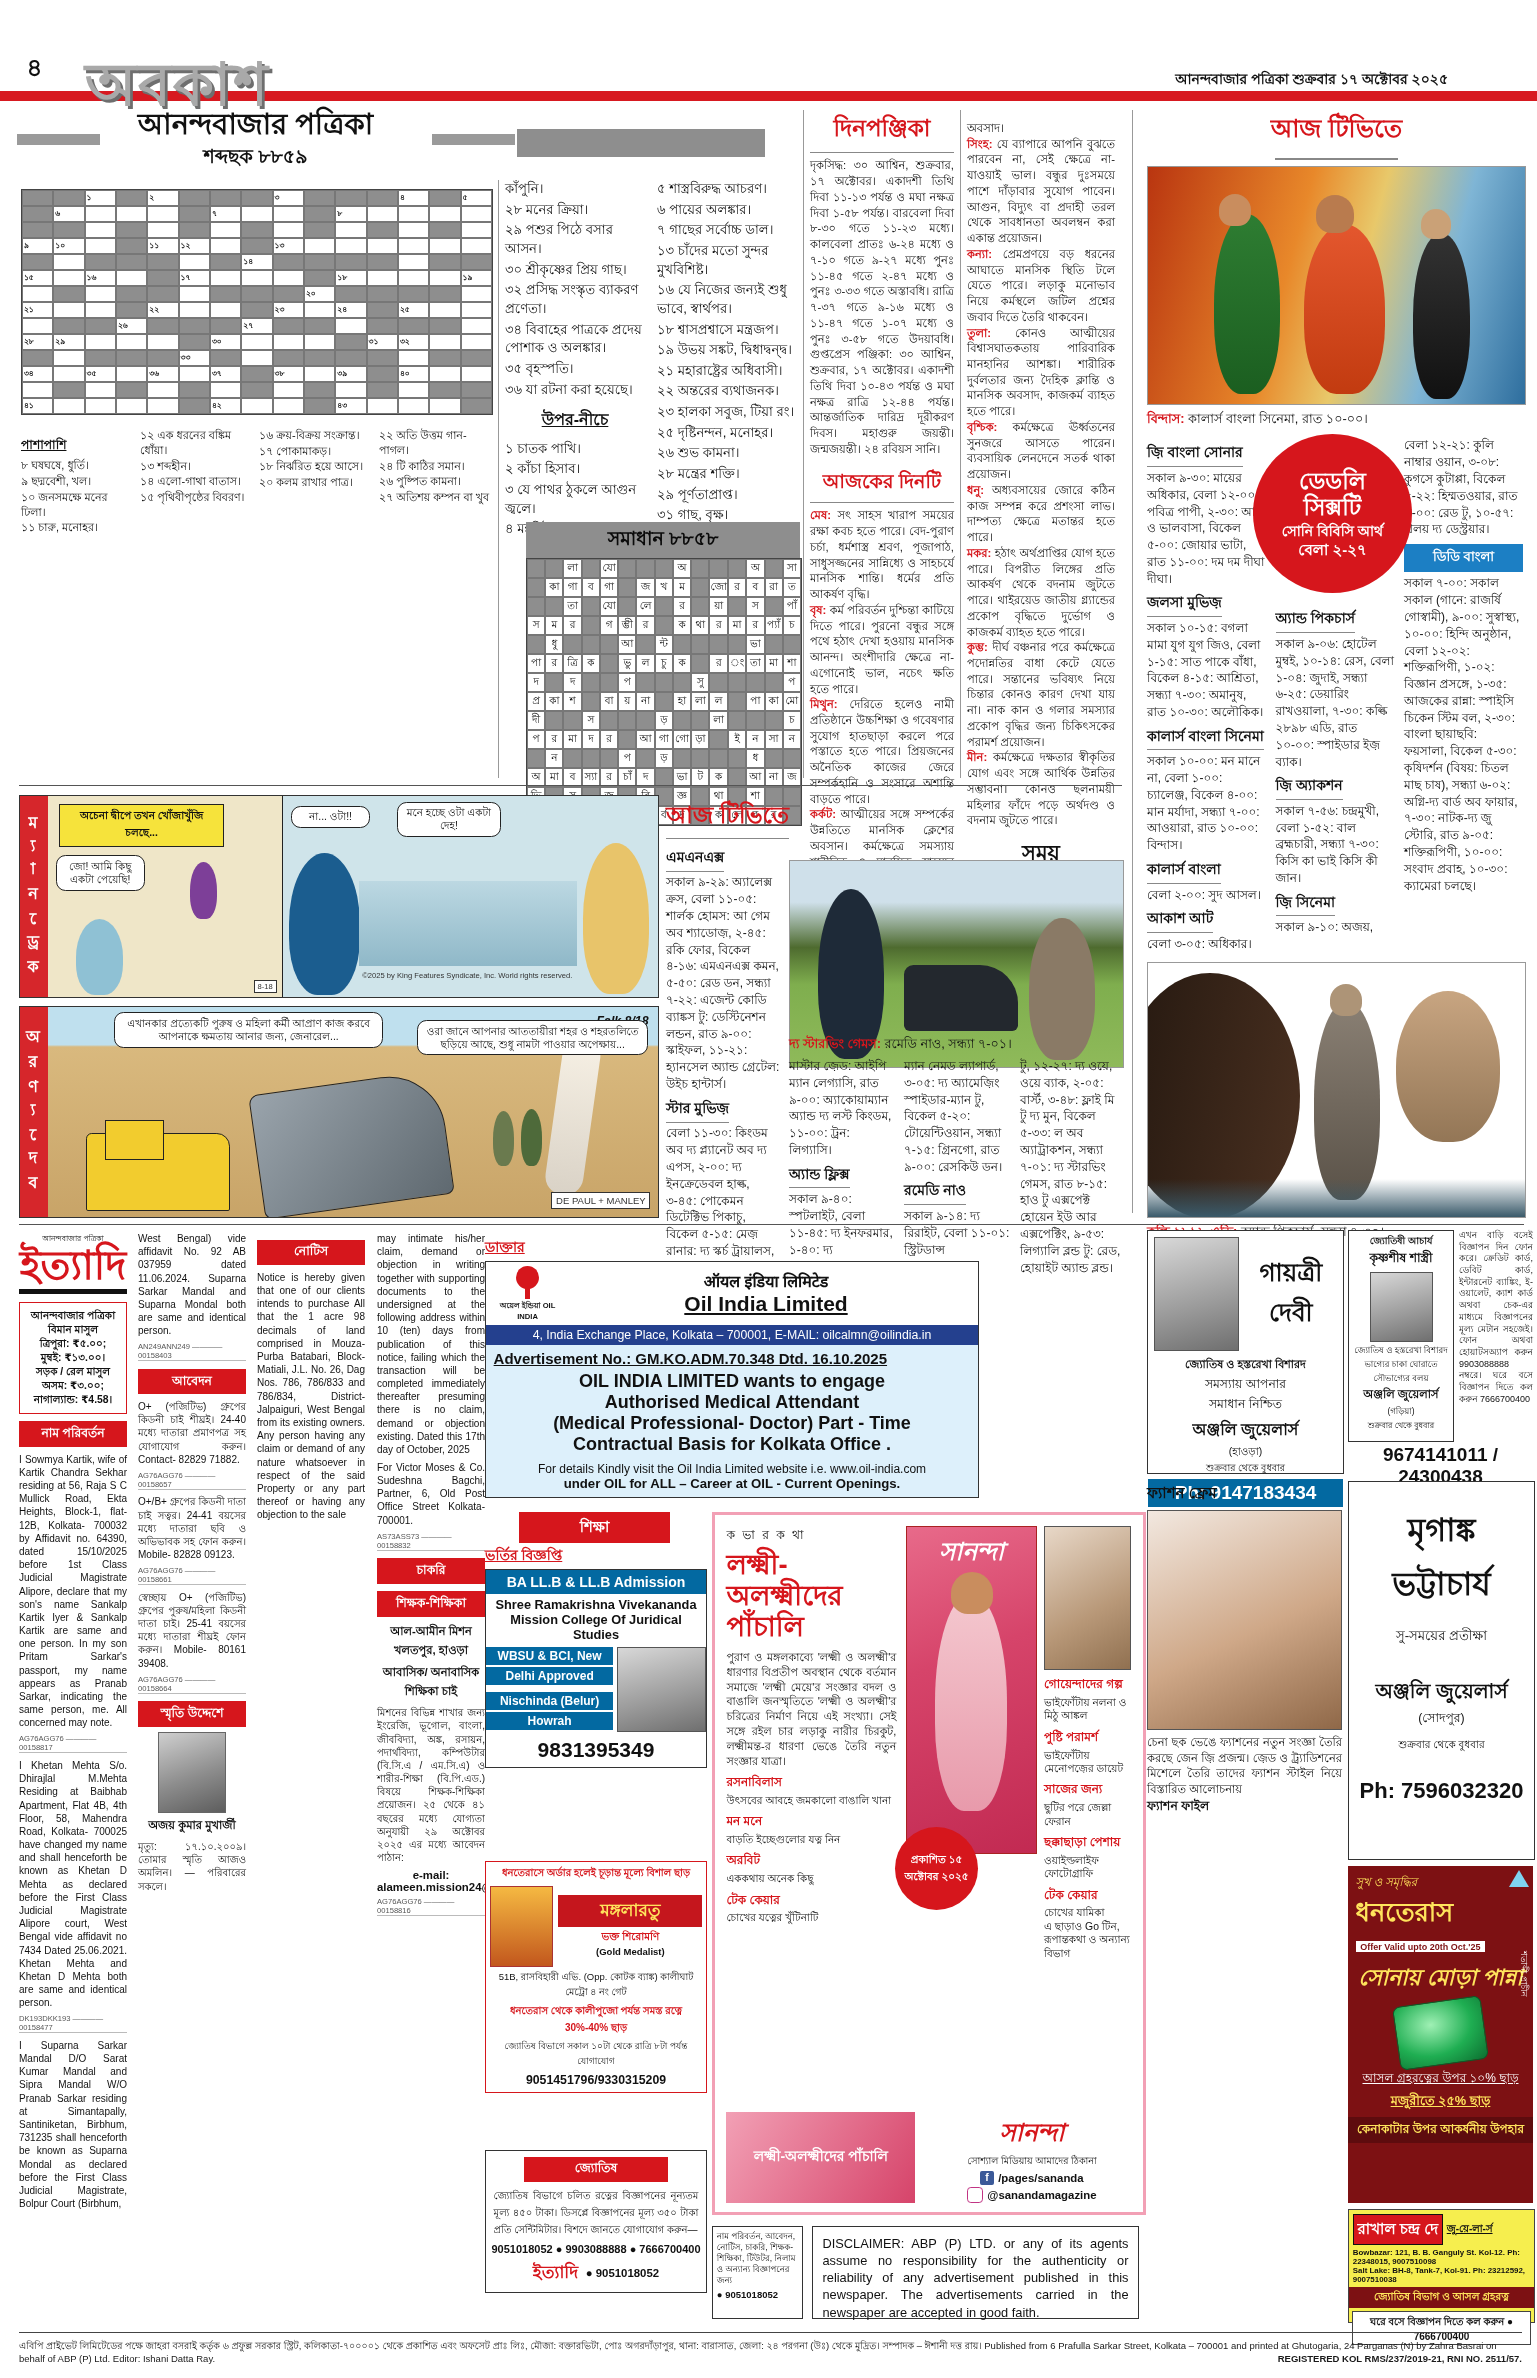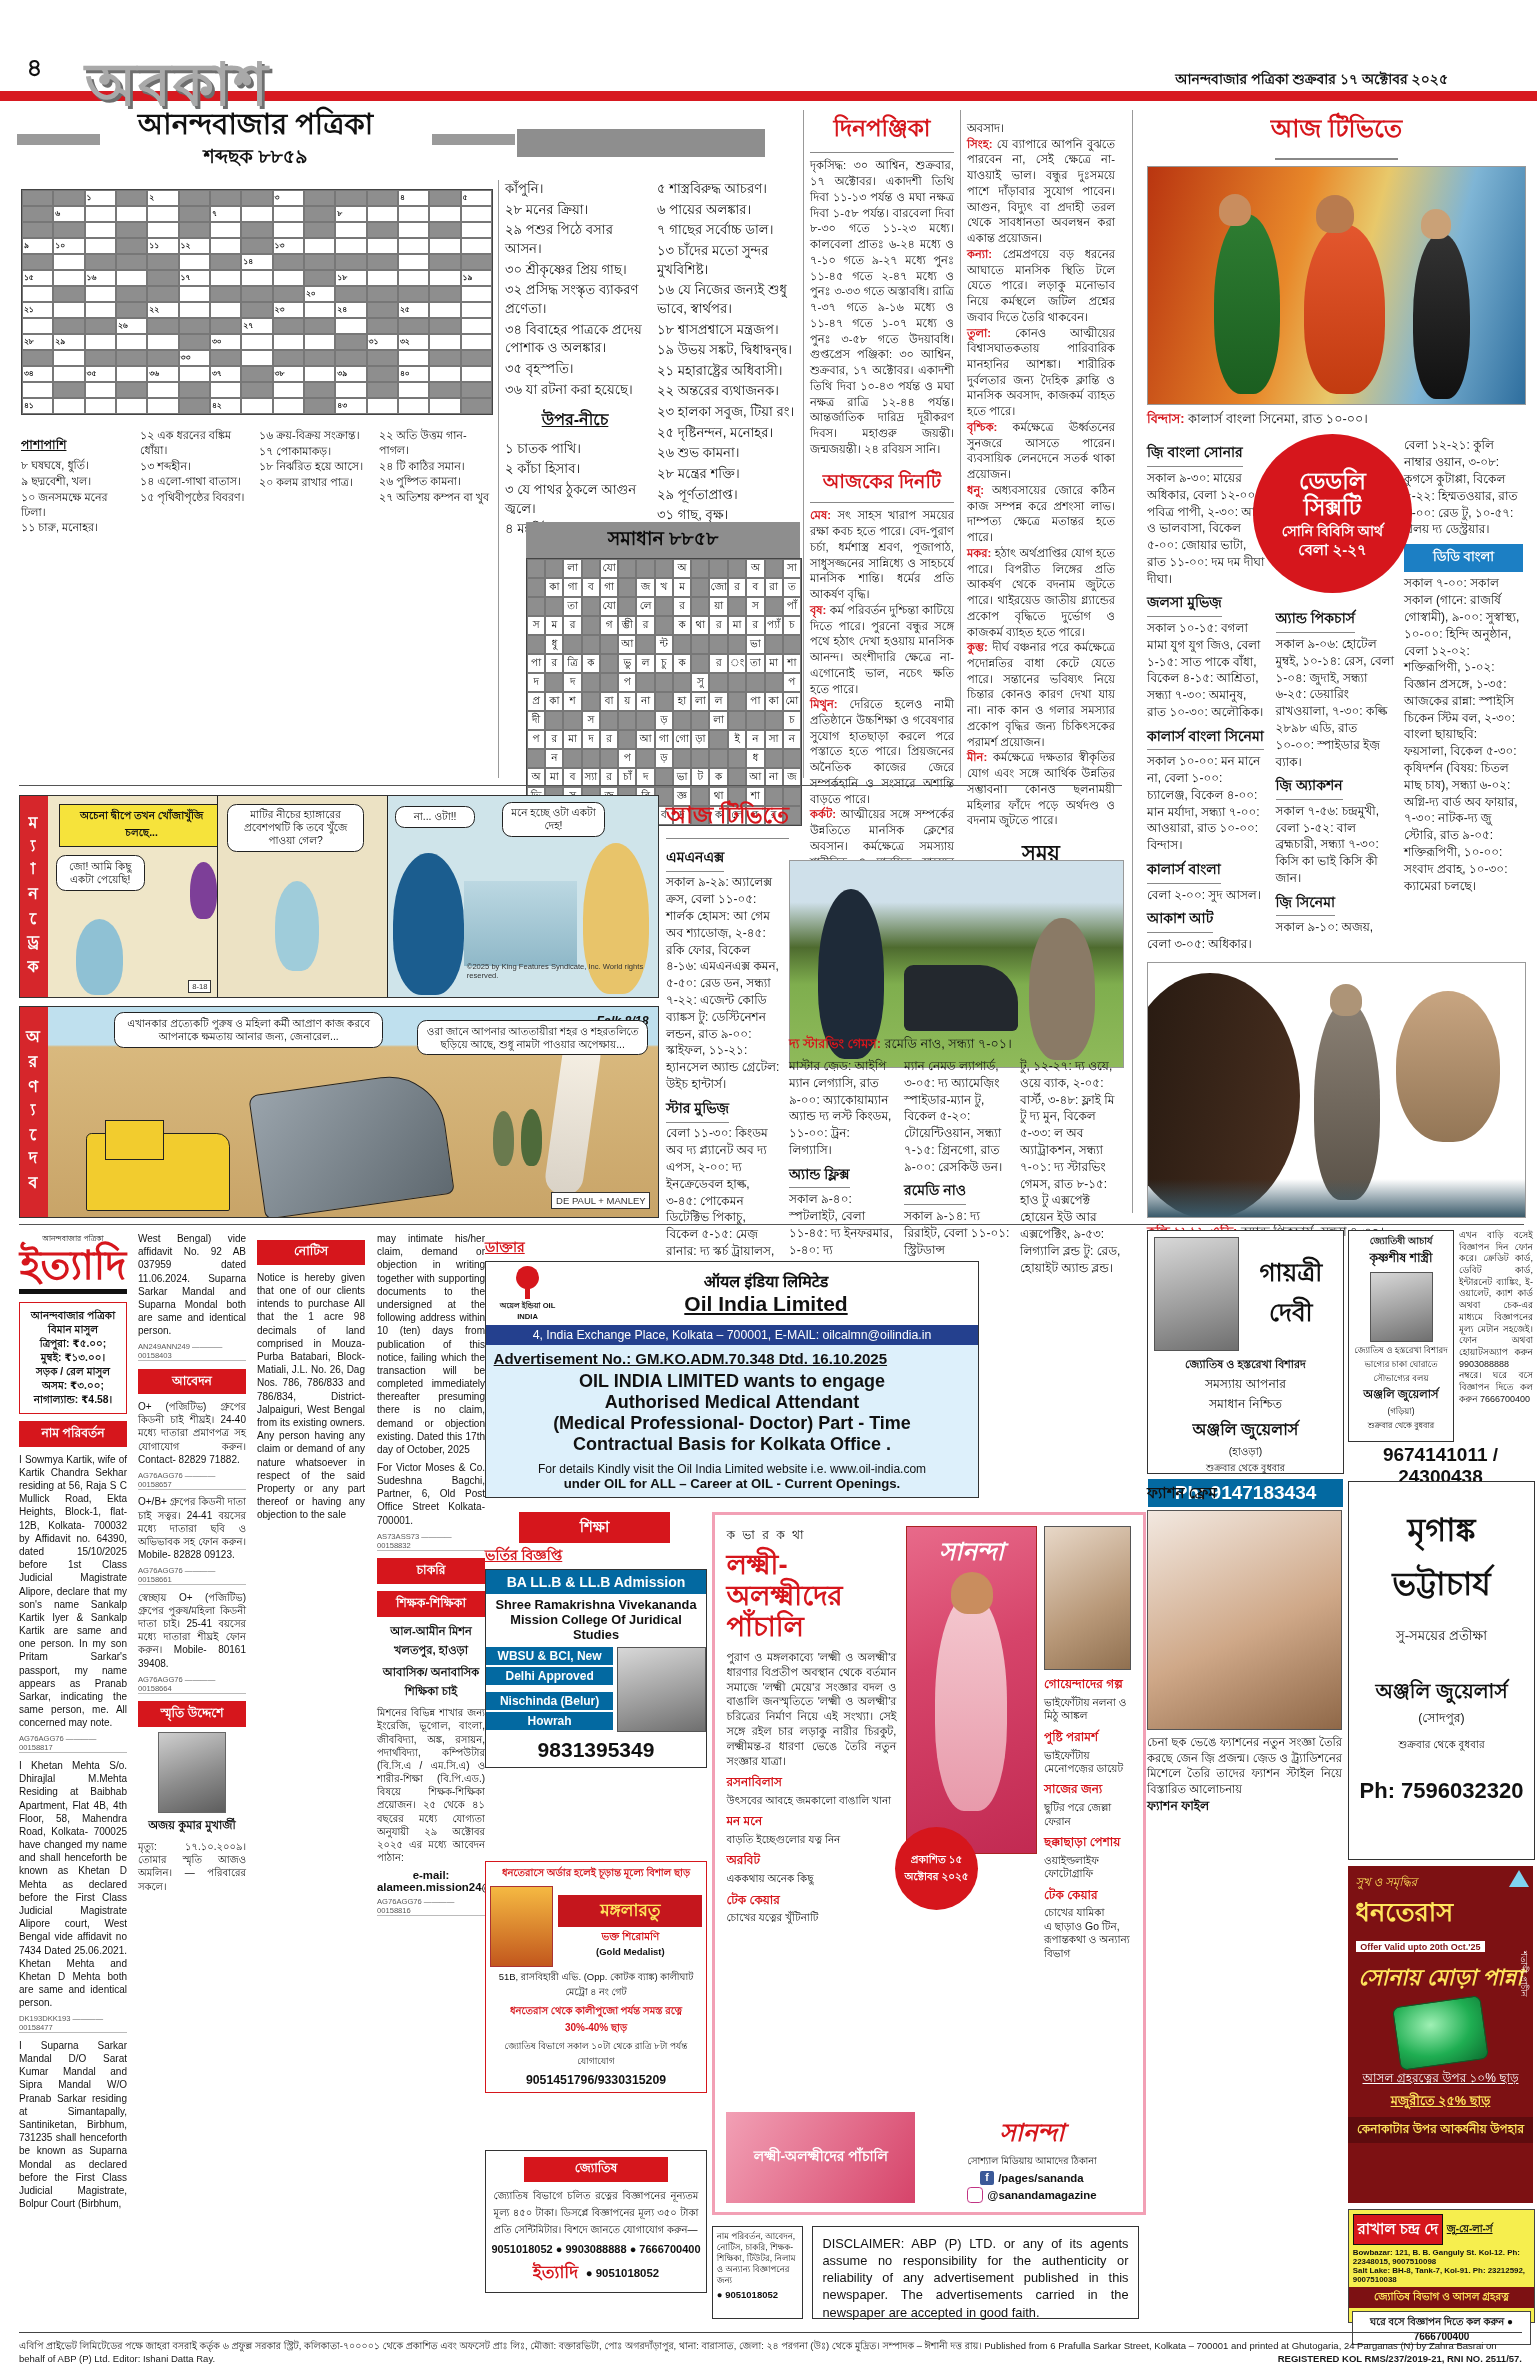--- a/index.html
+++ b/index.html
@@ -749,24 +749,20 @@
   <div class="abs" style="left:19px;top:795px;width:640px;">
     <div class="strip" style="height:201px;">
       <div class="strip-label">ম্যানড্রেক</div>
       <div class="panel" style="background:#efe6c8;border-left:none;">
         <div class="ycap" style="left:11.4px;top:7.6px;width:151px;">অচেনা দ্বীপে তখন খোঁজাখুঁজি চলছে...</div>
         <div class="bubble" style="left:7.6px;top:59px;width:76px;">জো! আমি কিছু একটা পেয়েছি!</div>
         <div class="fig" style="left:28px;top:123px;width:47px;height:76px;background:#8fc1d4;"></div>
         <div class="fig" style="left:142px;top:66px;width:26.5px;height:57px;background:#7d3f98;"></div>
         <div class="abs tiny" style="right:5.7px;bottom:3.8px;border:0.9px solid #333;background:#fff;padding:0.9px 2.8px;">8-18</div>
       </div>
-      <div class="panel" style="background:#ece2c4;">
-        <div class="bubble" style="left:9.5px;top:7.6px;width:123px;">মাটির নীচের হ্যাঙ্গারের প্রবেশপথটি কি তবে খুঁজে পাওয়া গেল?</div>
-        <div class="fig" style="left:57px;top:85px;width:44px;height:90px;background:#9fccda;"></div>
-      </div>
       <div class="panel" style="background:#cfe4ea;flex:1.6;">
         <div class="bubble" style="left:7.6px;top:9.5px;width:66px;">না... ওটা!!</div>
         <div class="bubble" style="left:114px;top:5.7px;width:90px;">মনে হচ্ছে ওটা একটা দেহ!</div>
         <div class="fig" style="left:5.7px;top:57px;width:71px;height:142px;background:#1b5d8f;"></div>
         <div class="fig" style="right:9.5px;top:47px;width:66px;height:151px;background:#e8c46a;"></div>
         <div class="abs" style="left:76px;top:85px;right:81px;height:85px;background:linear-gradient(#bcd8e2,#8fb8c8);"></div>
         <div class="abs tiny" style="left:79px;bottom:17px;">©2025 by King Features Syndicate, Inc. World rights reserved.</div>
       </div>
     </div>
     <div class="strip" style="height:210px;margin-top:7.6px;">

